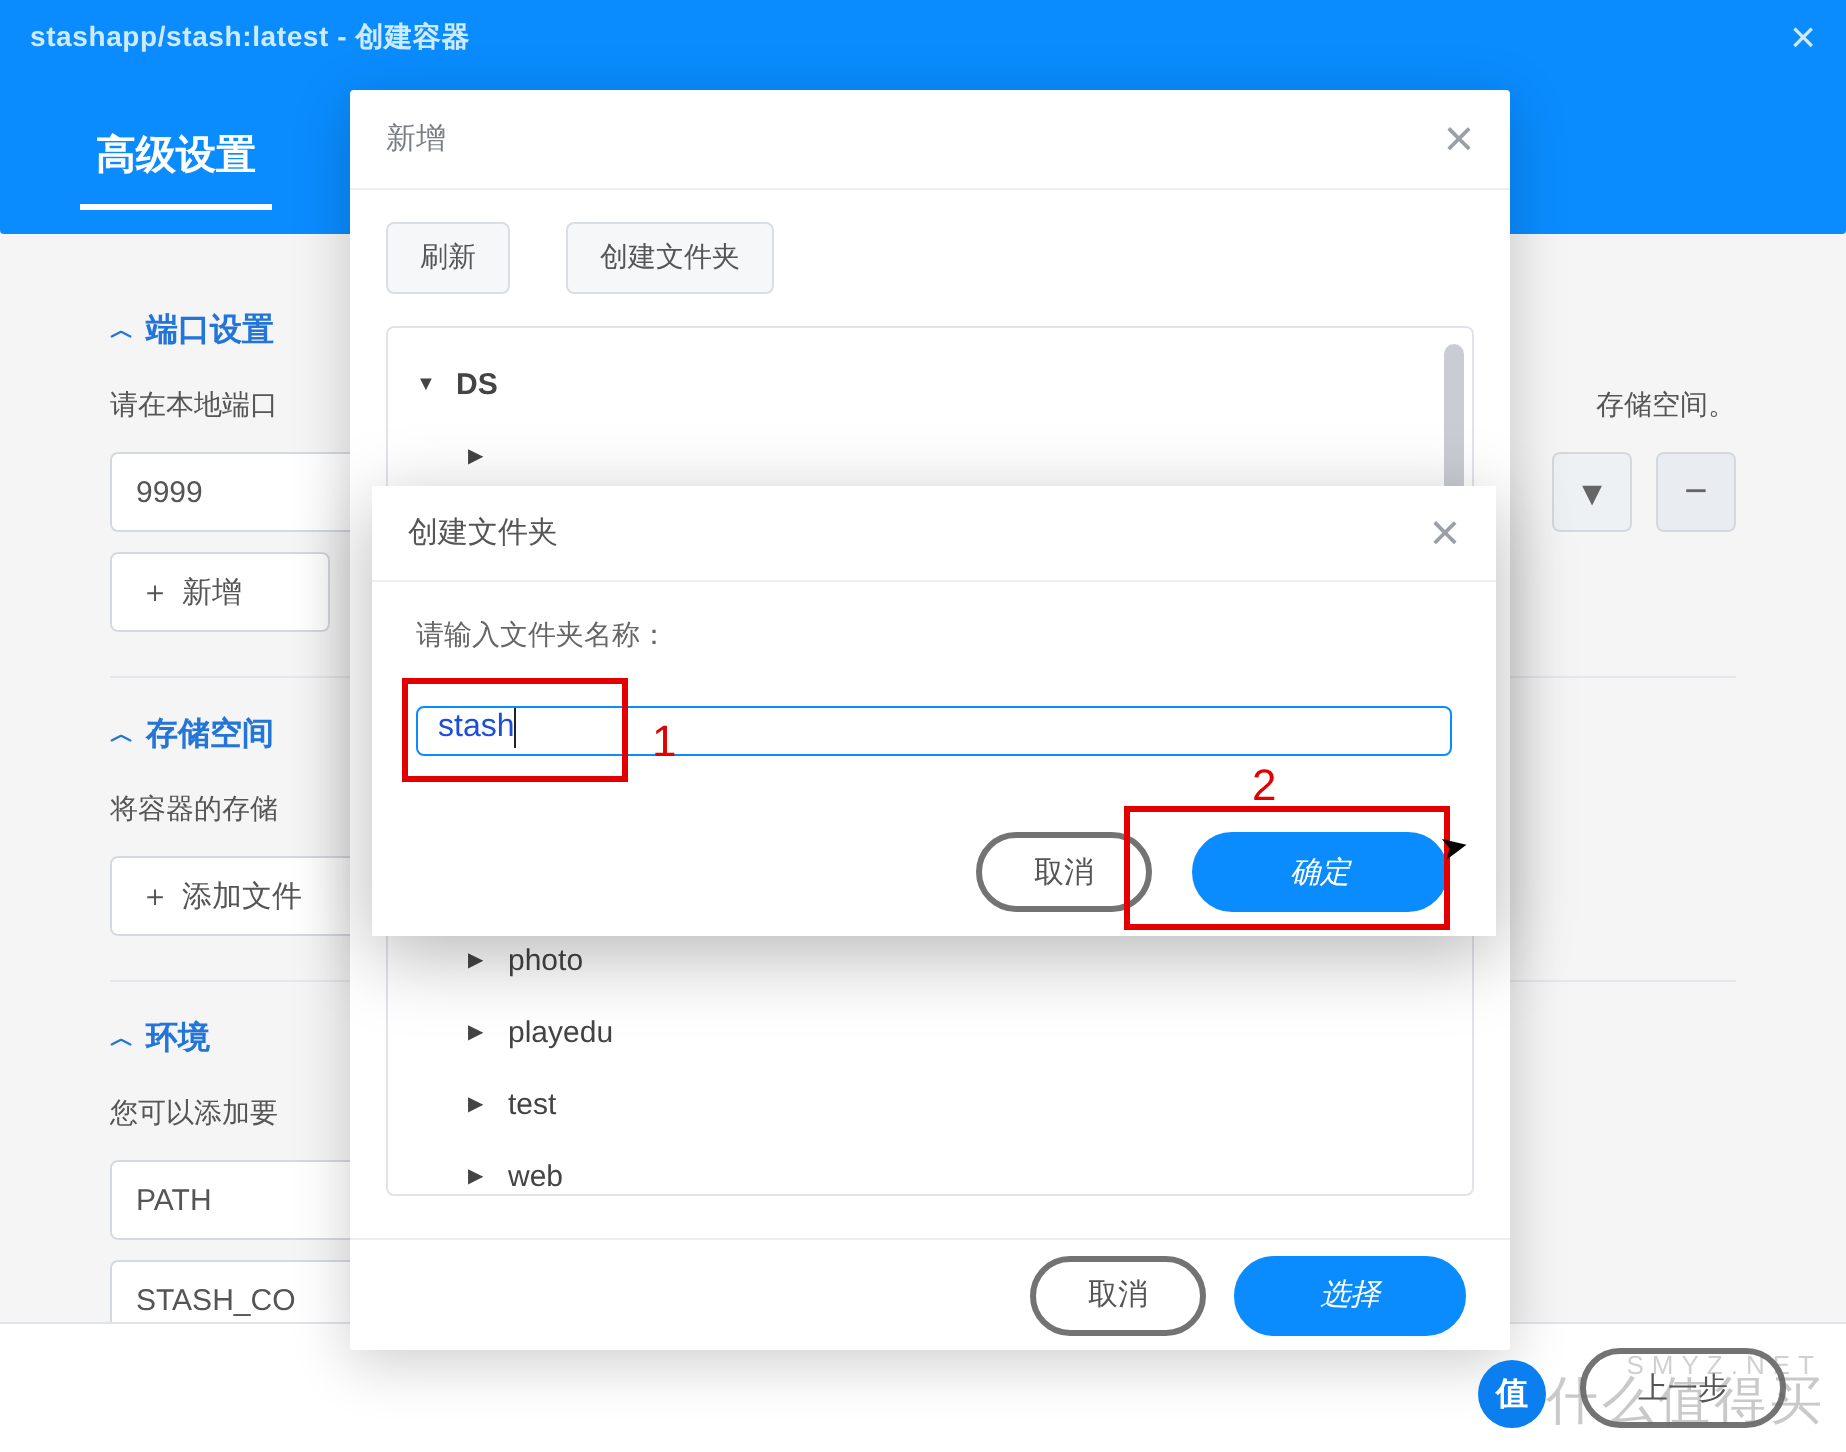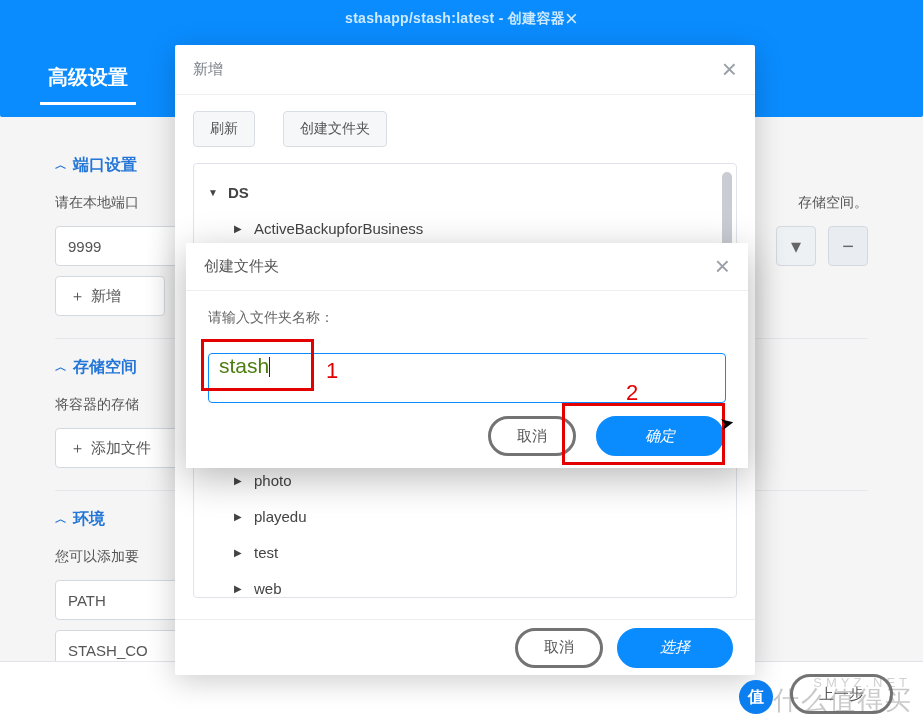--- a/index.html
+++ b/index.html
@@ -1,19 +1,19 @@
 <!DOCTYPE html>
 <html><head>
 <meta charset="utf-8">
 <style>
   * { box-sizing: border-box; margin: 0; padding: 0; font-family: -apple-system, "Segoe UI", "Microsoft YaHei", Arial, sans-serif; }
   body { width: 923px; height: 726px; background: #f5f5f5; overflow: hidden; position: relative; }
 
   
-  .win-header { background: #0a8cff; height: 37px; display: flex; align-items: center; justify-content: center; padding: 4px 15px; }
+  .win-header { background: #0a8cff; height: 37px; display: flex; align-items: center; justify-content: space-between; padding: 4px 15px; }
   .win-title { color: #cdeaff; font-size: 14px; font-weight: 700; letter-spacing: .3px; }
   .win-close { color: #cdeaff; font-size: 22px; font-weight: 300; cursor: pointer; }
 
   
   .win-tabs { background: #0a8cff; height: 80px; display: flex; align-items: center; padding: 0 40px; gap: 40px; border-bottom-left-radius: 2px; border-bottom-right-radius: 2px;}
   .win-tab { color: #fff; font-size: 20px; font-weight: 700; padding: 14px 8px; position: relative; }
   .win-tab.active::after { content:""; position:absolute; bottom:0; left:0; right:0; height:3px; background:#fff; }
 
   
   .outer-body { padding: 28px 55px; color:#4a4a4a; font-size:15px; }
@@ -46,21 +46,21 @@
   .tree-row.root { font-weight:700; }
   .tri { font-size:10px; color:#444; display:inline-block; width:12px;}
   .m1-scroll { position:absolute; right:4px; top:8px; width:10px; height:100px; background:#c9cdd3; border-radius:6px;}
   .m1-footer { position:absolute; bottom:0; left:0; right:0; height:56px; border-top:1px solid #eee; display:flex; align-items:center; justify-content:flex-end; padding:0 22px; gap:14px;}
 
   
   .modal2 { position:absolute; left:186px; top:243px; width:562px; height:225px; background:#fff; border-radius:0px; box-shadow:0 10px 36px rgba(0,0,0,.28);}
   .m2-head { height:48px; display:flex; align-items:center; justify-content:space-between; padding:0 18px; border-bottom:1px solid #eee;}
   .m2-body { padding:18px 22px;}
   .m2-label { color:#666; font-size:14px; margin-bottom:26px;}
-  .m2-input { width:100%; height:50px; border:1px solid #0a8cff; border-radius:4px; padding:0 10px; font-size:21px; color:#4d7c0f; outline:none;}
+  .m2-input { width:100%; height:25px; border:1px solid #0a8cff; border-radius:4px; padding:0 10px; font-size:16px; color:#1d4ed8; outline:none;}
   .m2-footer { position:absolute; bottom:12px; right:24px; display:flex; gap:20px; align-items:center;}
   .caret-in { display:inline-block; width:1px; height:20px; background:#222; vertical-align:middle; animation:blink 1s step-end infinite;}
   @keyframes blink { 50% { opacity:0; } }
 
   
   .anno { position:absolute; border:3px solid #e30000; pointer-events:none; }
   .anno-lbl { position:absolute; color:#e30000; font-size:22px; font-weight:400; pointer-events:none;}
 
   
   .watermark-badge { position:absolute; right:150px; bottom:12px; width:34px; height:34px; border-radius:50%; background:#0b7ef0; color:#fff; display:flex; align-items:center; justify-content:center; font-size:16px; font-weight:700; z-index:40;}
@@ -147,21 +147,20 @@
     <div class="btn-tool">创建文件夹</div>
   </div>
   <div class="m1-tree">
     <div class="m1-scroll"></div>
     <div class="tree-row root">
       <span class="tri">▼</span>
       <span>DS</span>
     </div>
     <div class="tree-row lvl1">
         <span class="tri">▶</span>
-        <span>ActiveBackupforBusiness</span>
       </div>
     <div class="tree-row lvl1">
         <span class="tri">▶</span>
         <span></span>
       </div>
     <div class="tree-row lvl1">
         <span class="tri">▶</span>
         <span></span>
       </div>
     <div class="tree-row lvl1">

